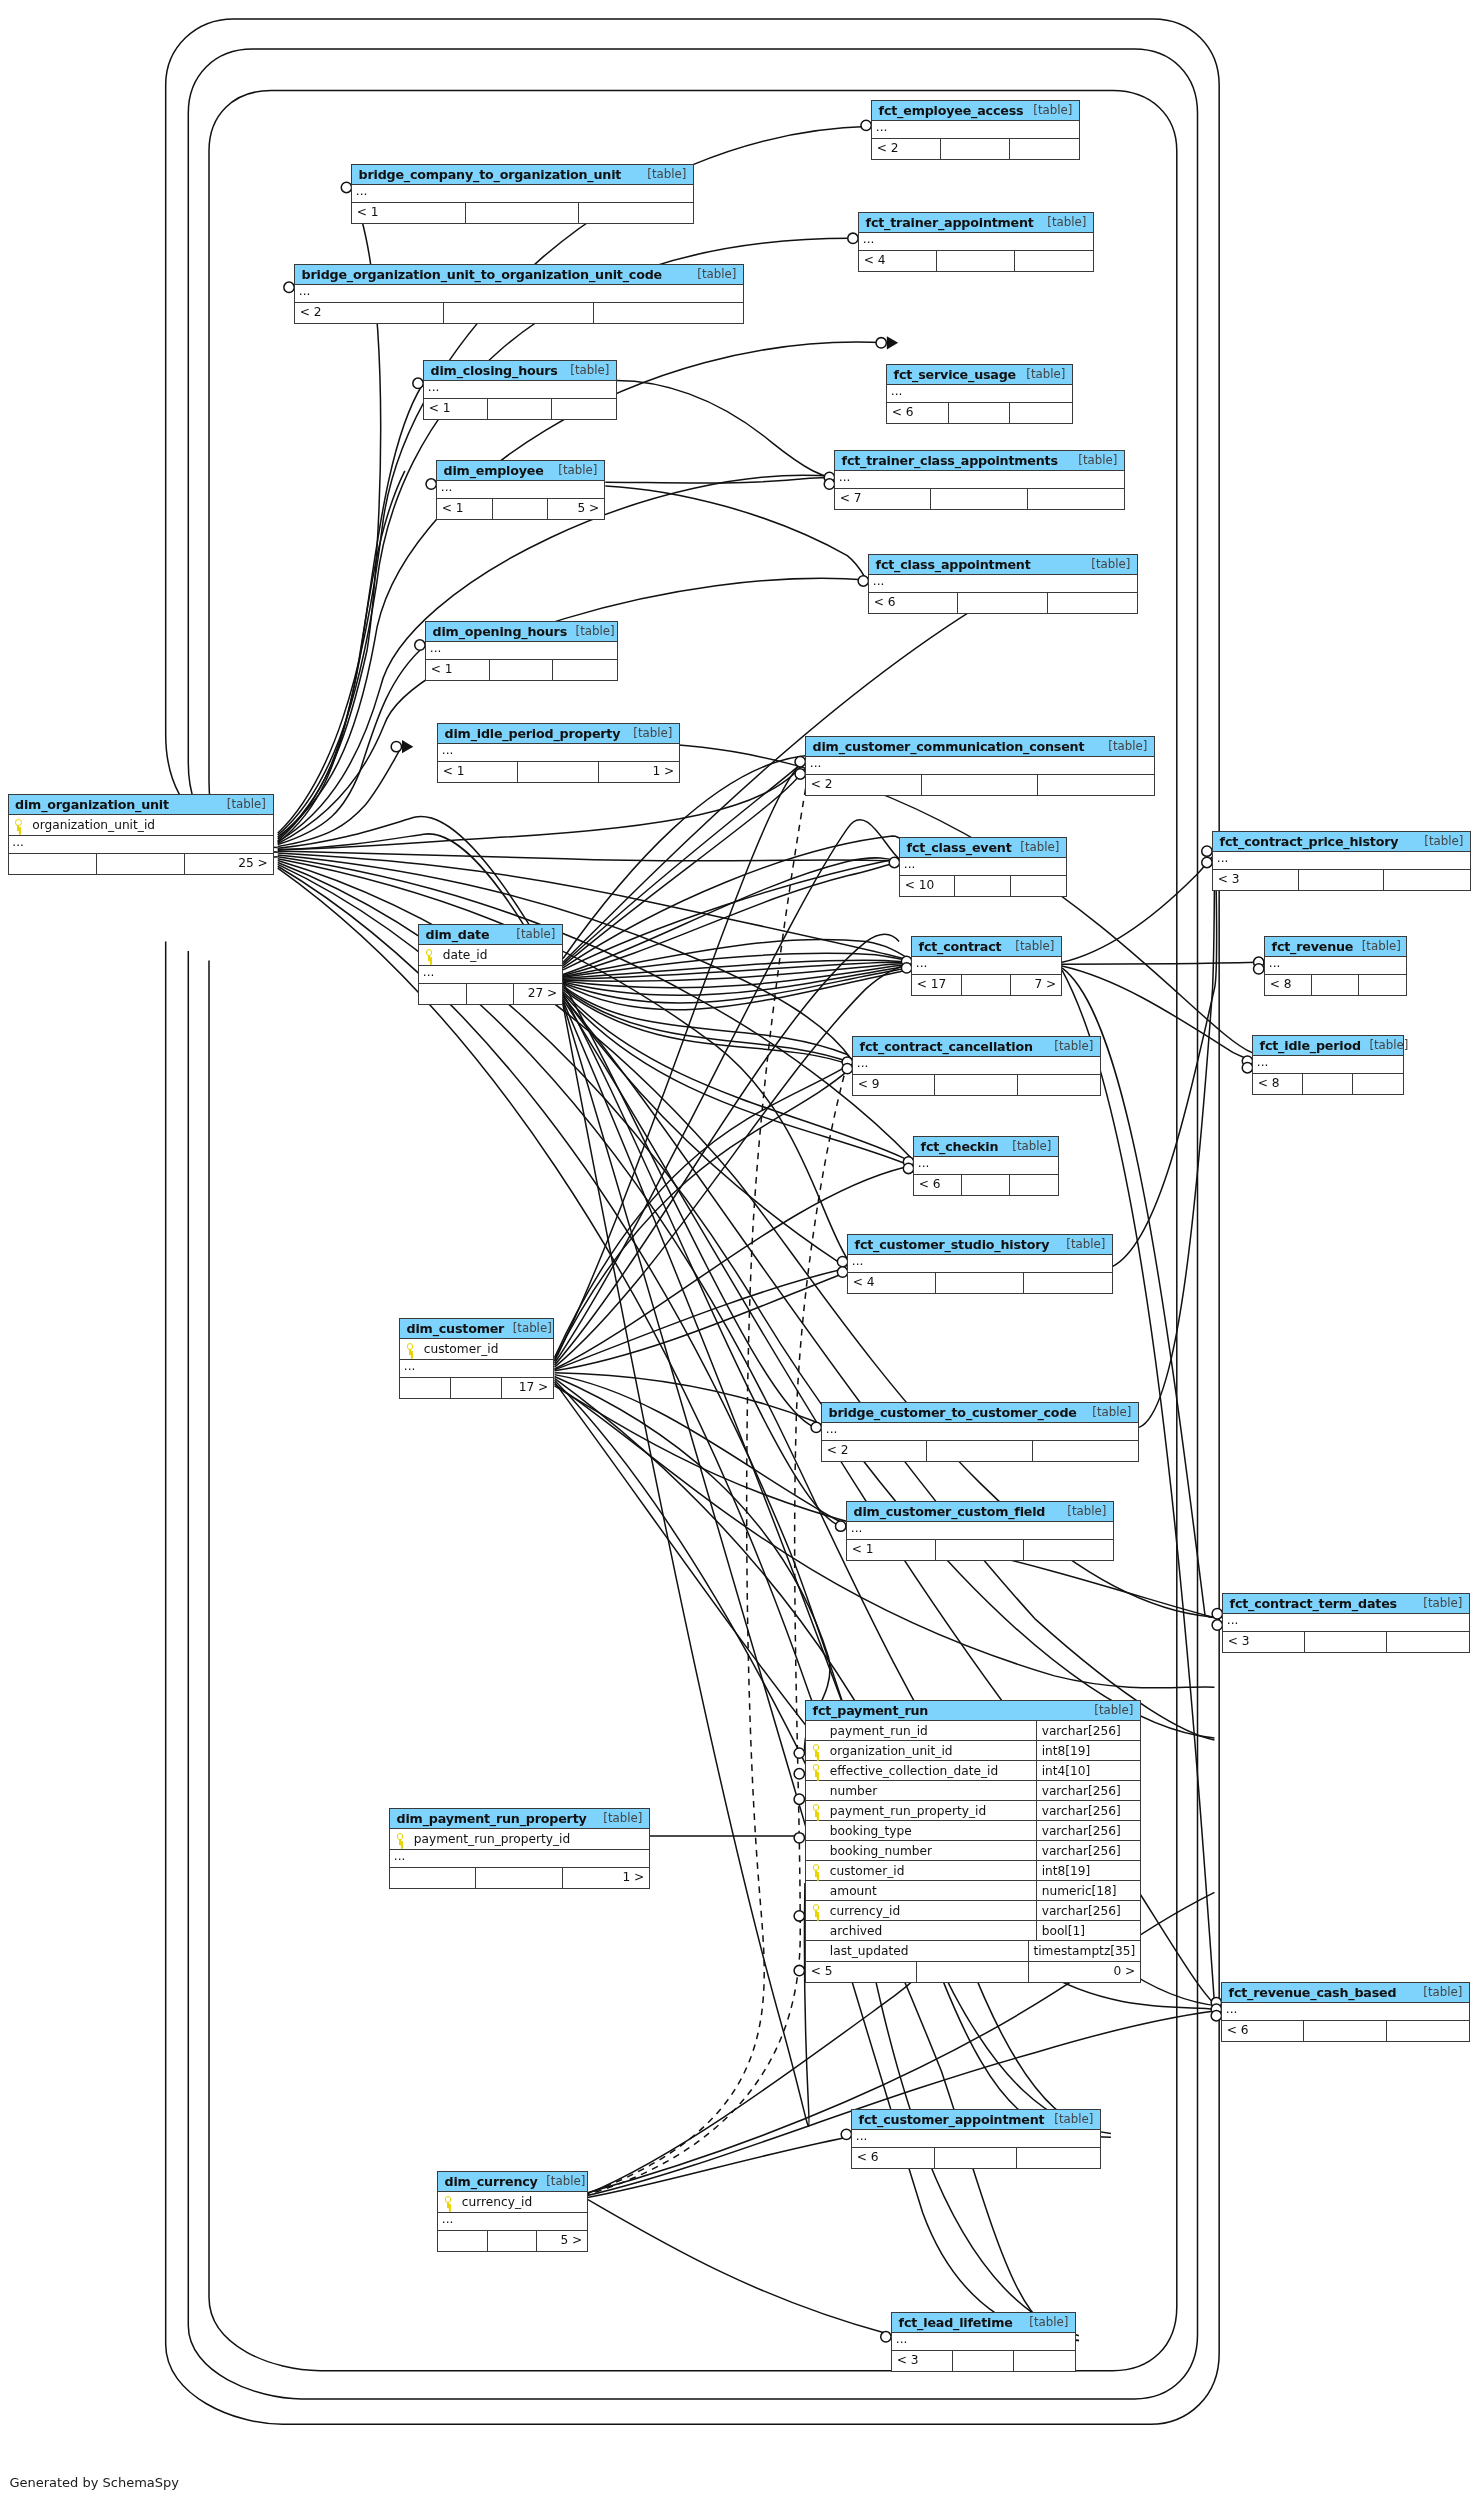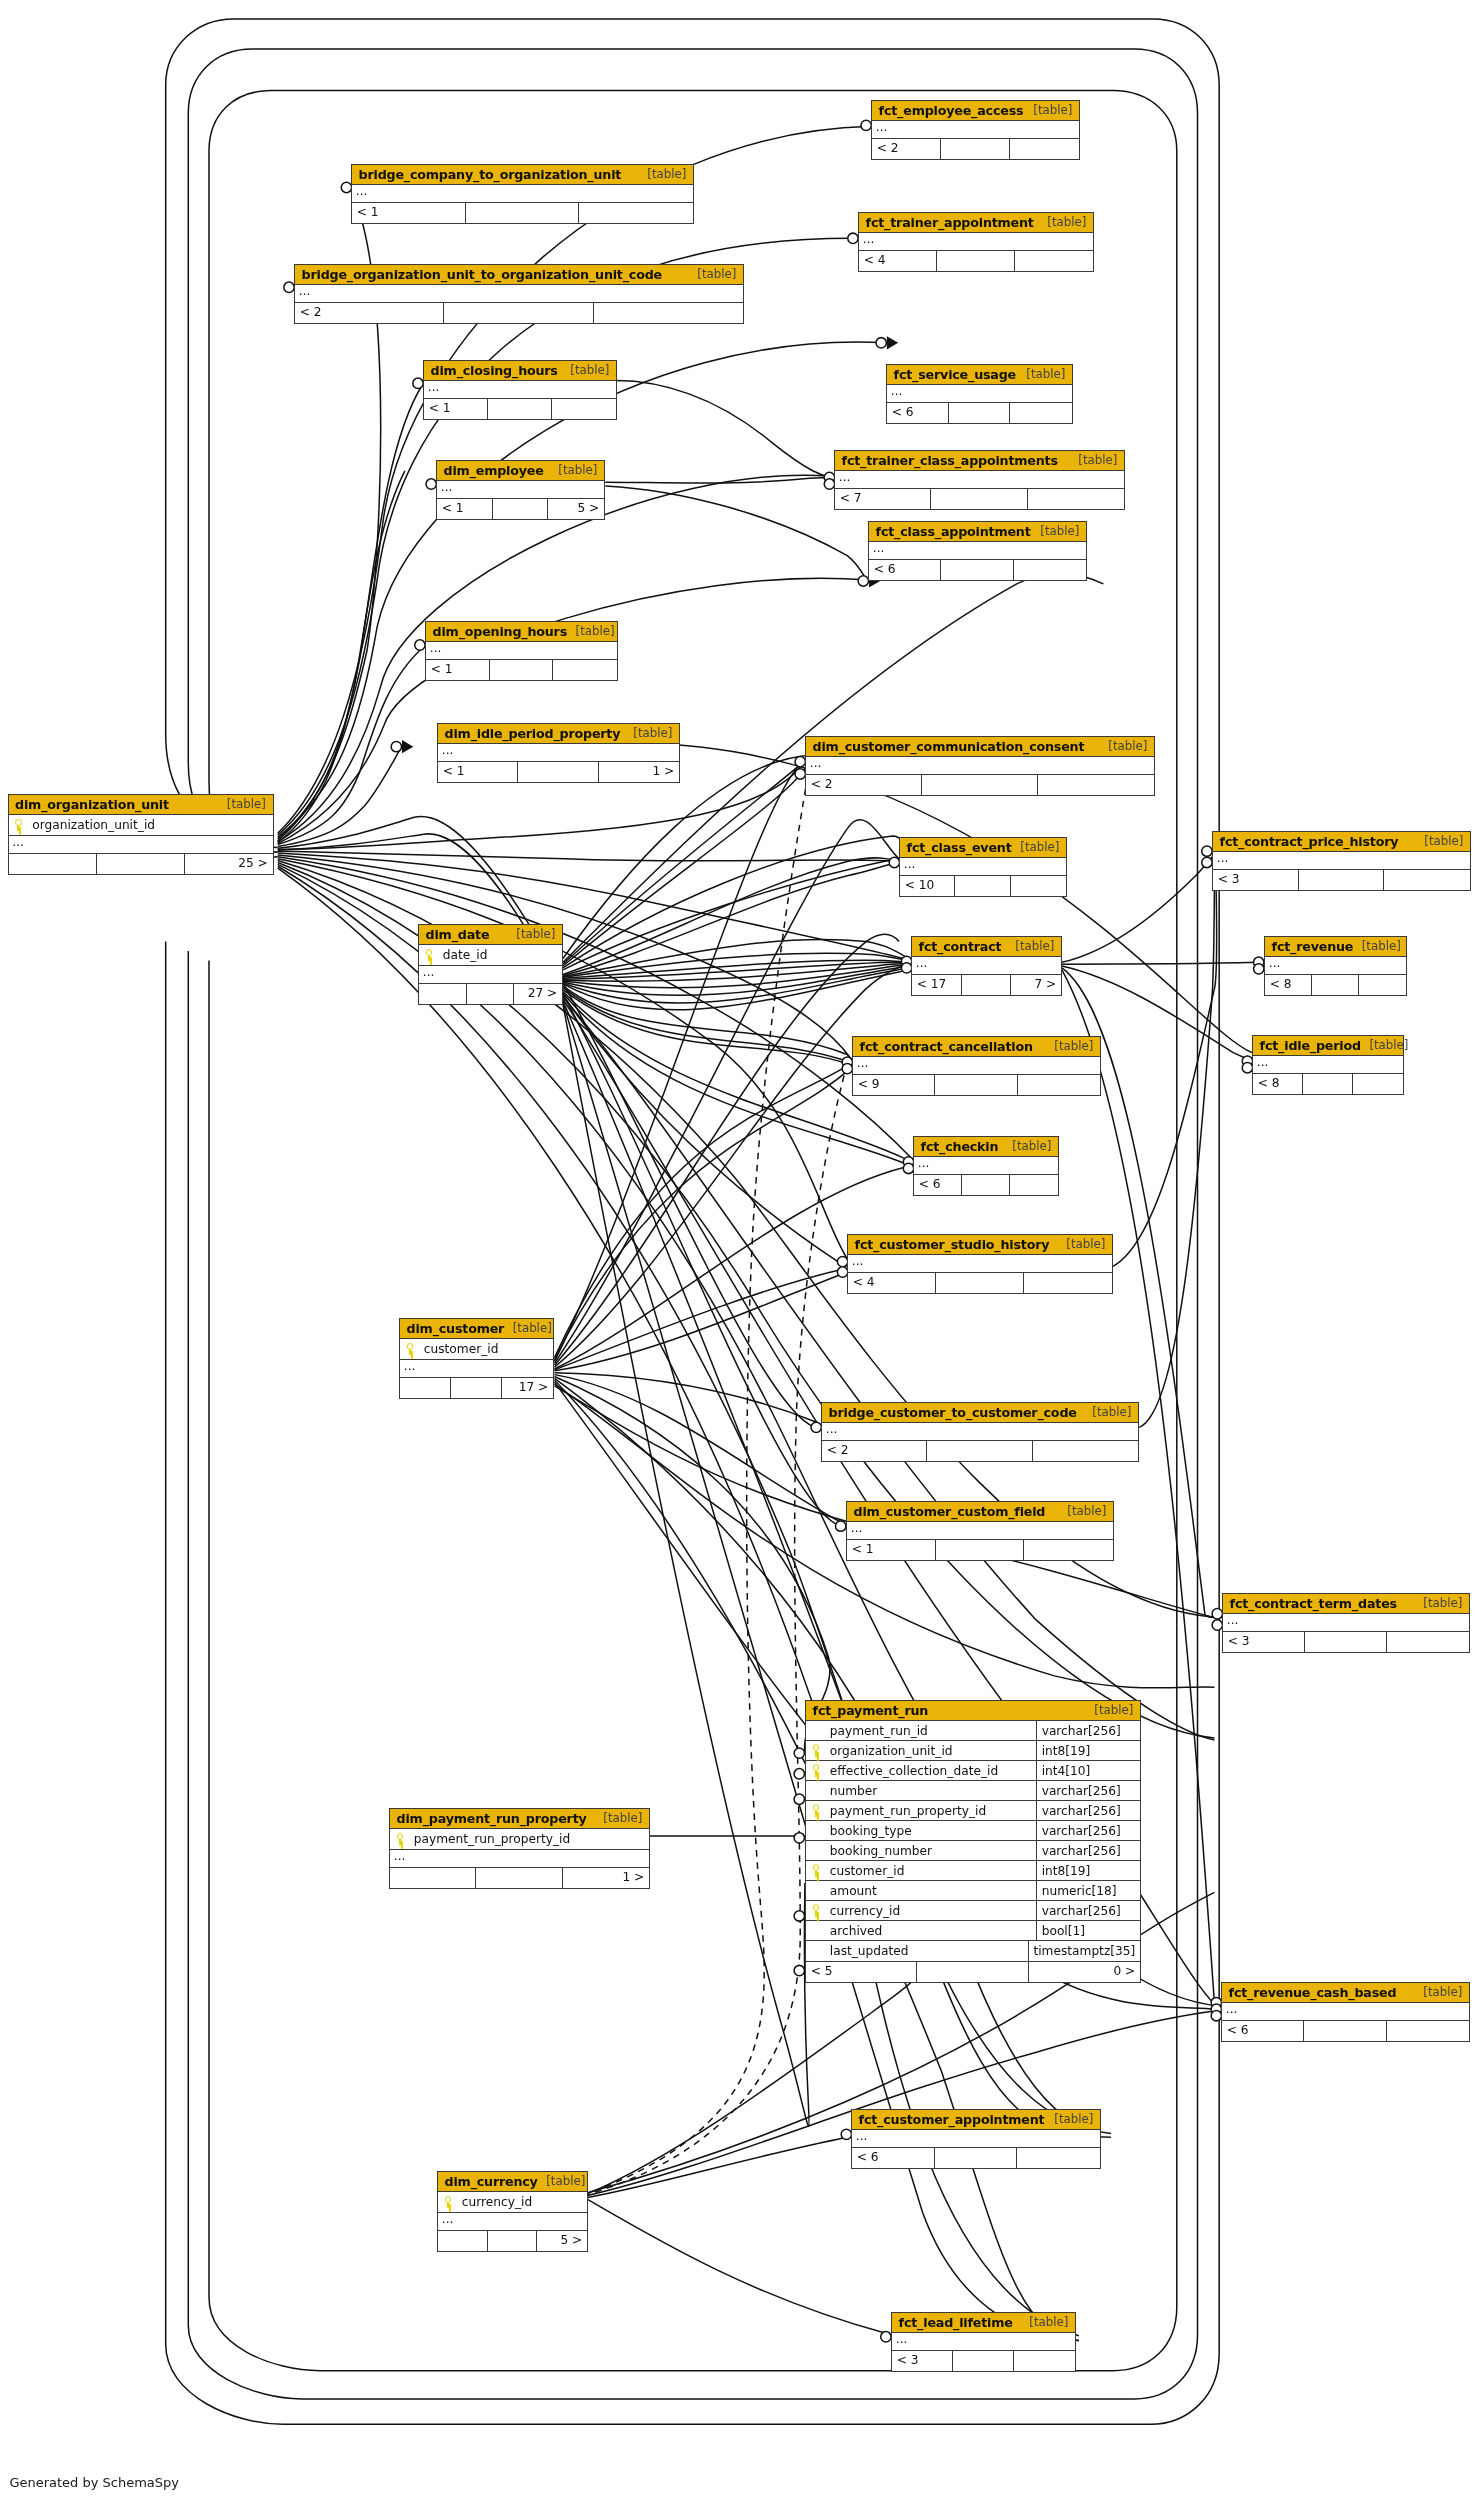--- a/index.html
+++ b/index.html
@@ -25,21 +25,21 @@
   .tbl {
     position: absolute;
     border: 1.4px solid #3a3a3a;
     background: #ffffff;
     box-sizing: border-box;
     font-size: 12.7px;
     color: #111111;
     z-index: 5;
   }
   .tbl .hdr {
-    background: #eab308;
+    background: #7dd3fc;
     border-bottom: 1.4px solid #3a3a3a;
     display: flex;
     align-items: center;
     justify-content: space-between;
     padding: 1.9px 6.6px 2.8px 6.6px;
     height: 20px;
     box-sizing: border-box;
     white-space: nowrap;
   }
   .tbl .hdr .tname {
@@ -549,21 +549,21 @@
           <span class="tname">fct_trainer_class_appointments</span>
           <span class="ttag">[table]</span>
         </div>
         <div class="ellipsis">...</div>
         <div class="foot">
           <div class="fcell fleft">&lt; 7</div>
           <div class="fcell fleft"></div>
           <div class="fcell fright"></div>
         </div>
       </div>
-      <div class="tbl" style="left: 868px; top: 521px; width: 219px;">
+      <div class="tbl" style="left: 868px; top: 554px; width: 270px;">
         <div class="hdr">
           <span class="tname">fct_class_appointment</span>
           <span class="ttag">[table]</span>
         </div>
         <div class="ellipsis">...</div>
         <div class="foot">
           <div class="fcell fleft">&lt; 6</div>
           <div class="fcell fleft"></div>
           <div class="fcell fright"></div>
         </div>

